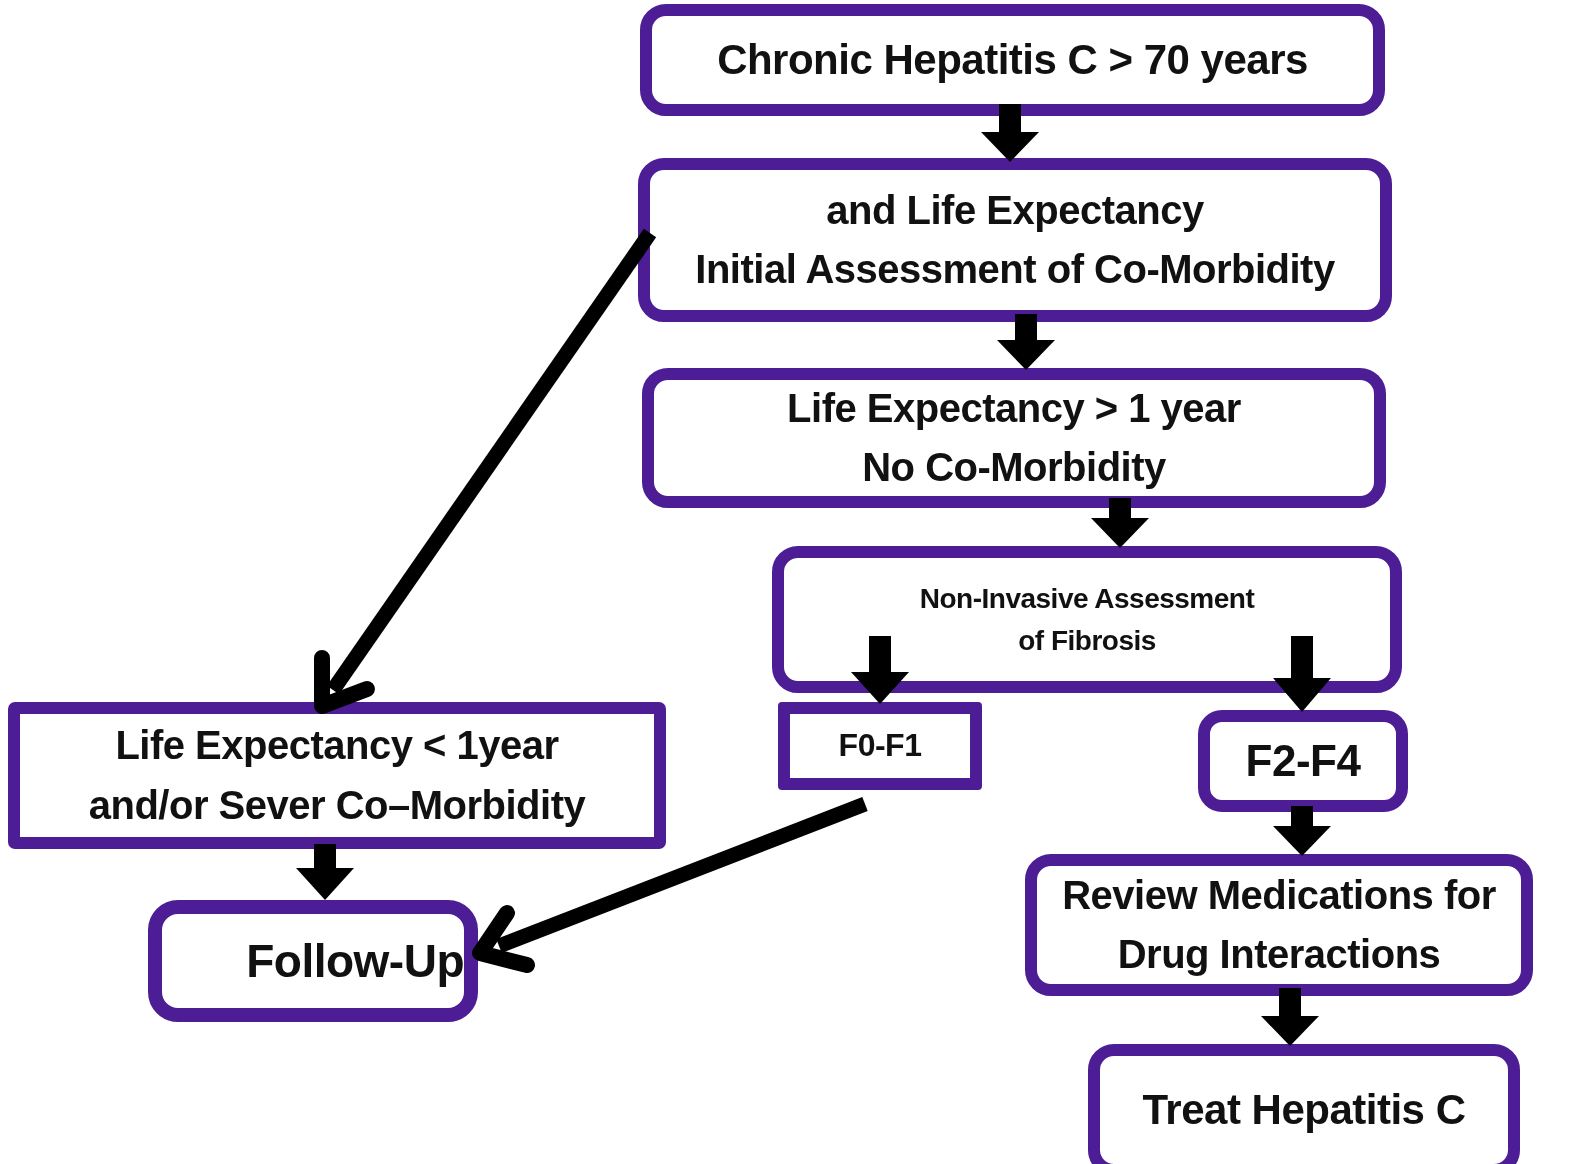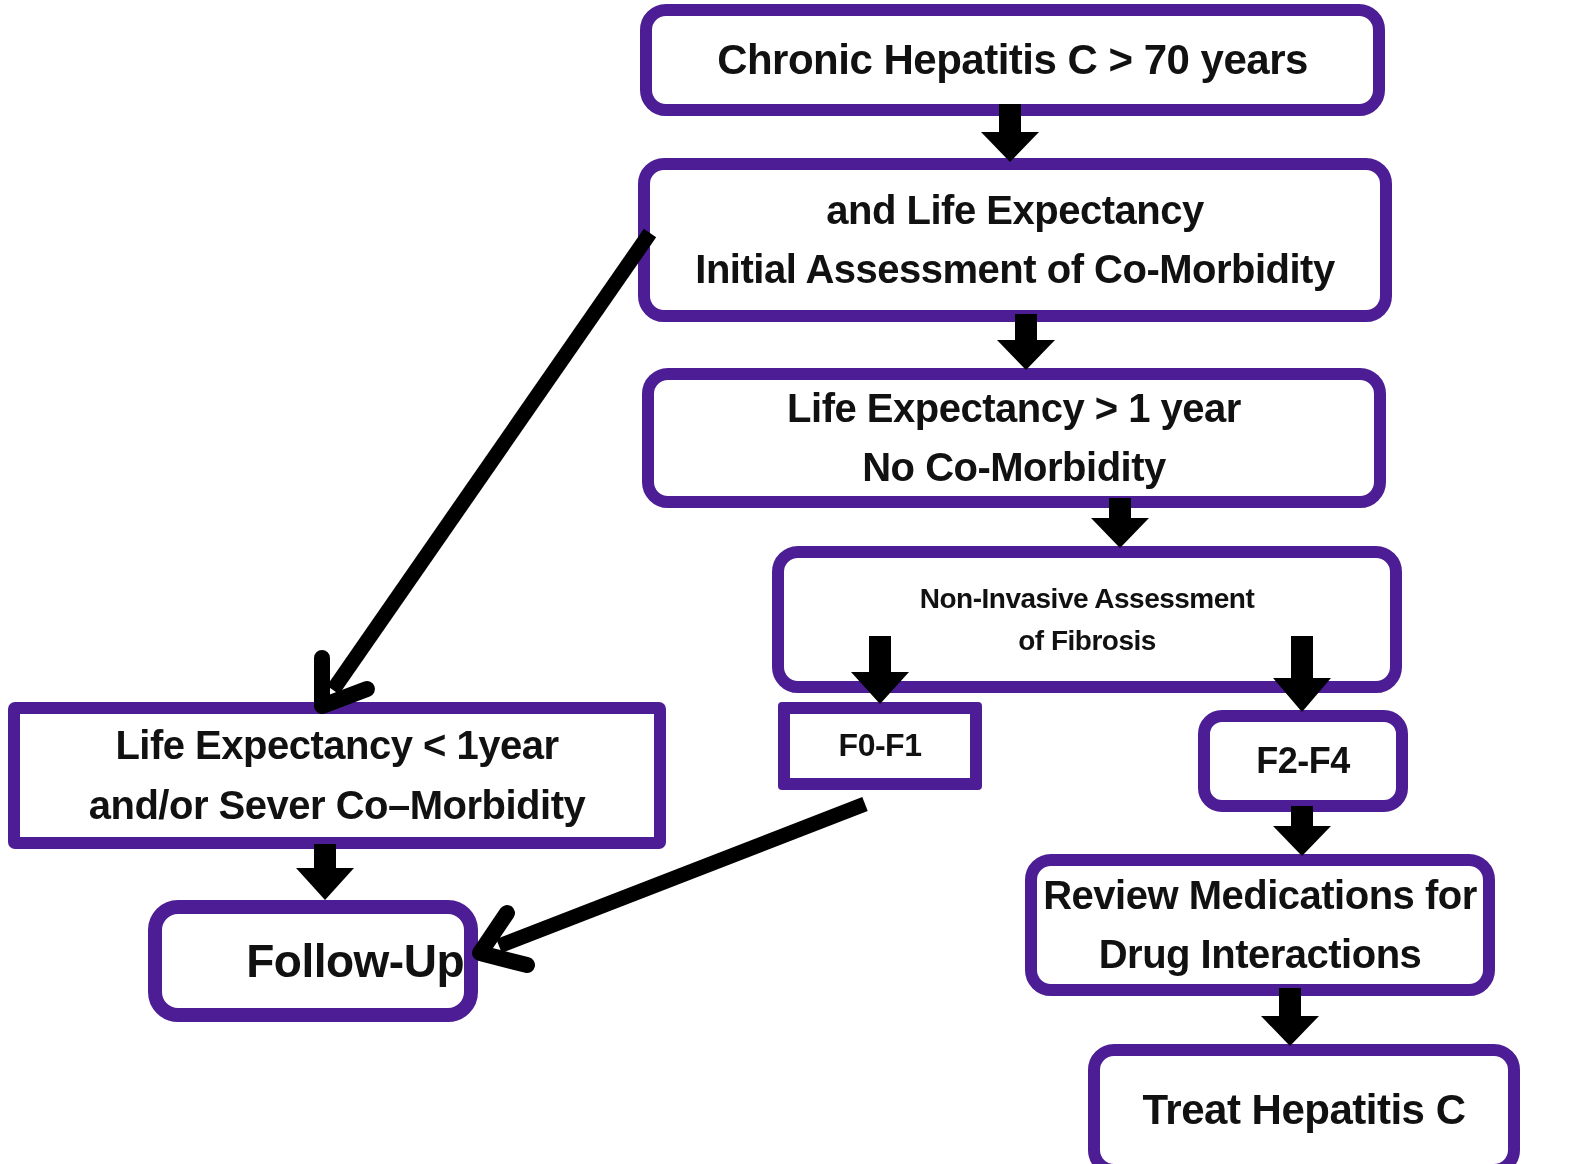--- a/index.html
+++ b/index.html
@@ -40,22 +40,22 @@
     line-height: 1.48;
   }
   .node .line { white-space: nowrap; }
 
   
   #n-chronic   { left: 640px;  top: 4px;    width: 745px; height: 112px; font-size: 42px; }
   #n-initial   { left: 638px;  top: 158px;  width: 754px; height: 164px; font-size: 40px; }
   #n-life-gt   { left: 642px;  top: 368px;  width: 744px; height: 140px; font-size: 40px; }
   #n-noninv    { left: 772px;  top: 546px;  width: 630px; height: 147px; font-size: 28px; }
   #n-f0f1      { left: 778px;  top: 702px;  width: 204px; height: 88px; font-size: 32px; border-width: 12px; border-radius: 4px; }
-  #n-f2f4      { left: 1198px; top: 710px;  width: 210px; height: 102px; font-size: 36px; border-width: 12px; border-radius: 24px; }
-  #n-review    { left: 1025px; top: 854px;  width: 470px; height: 142px; font-size: 40px; }
+  #n-f2f4      { left: 1198px; top: 710px;  width: 210px; height: 102px; font-size: 44px; border-width: 12px; border-radius: 24px; }
+  #n-review    { left: 1025px; top: 854px;  width: 508px; height: 142px; font-size: 40px; }
   #n-treat     { left: 1088px; top: 1044px; width: 432px; height: 132px; font-size: 42px; }
   #n-life-lt   { left: 8px;    top: 702px;  width: 658px; height: 147px; font-size: 40px; border-radius: 7px; }
   #n-followup  { left: 148px;  top: 900px;  width: 330px; height: 122px; font-size: 46px; border-width: 14px; border-radius: 30px; align-items: flex-end; }
 
   .arrows * { fill: #000000; }
   .arrows .shaft-line { fill: none; stroke: #000000; stroke-width: 15; }
   .arrows .stealth { fill: none; stroke: #000000; stroke-width: 16; stroke-linecap: round; stroke-linejoin: round; }
 </style>
 </head>
 <body>

